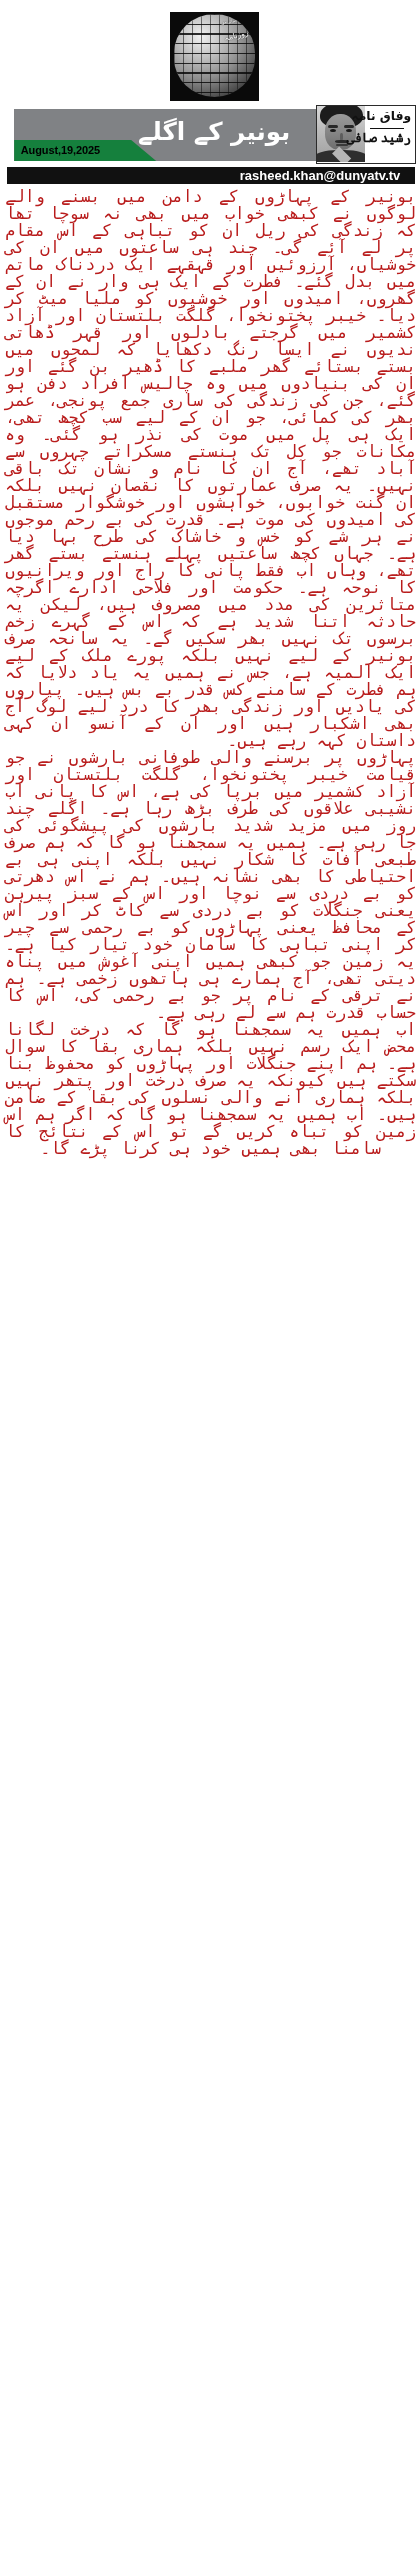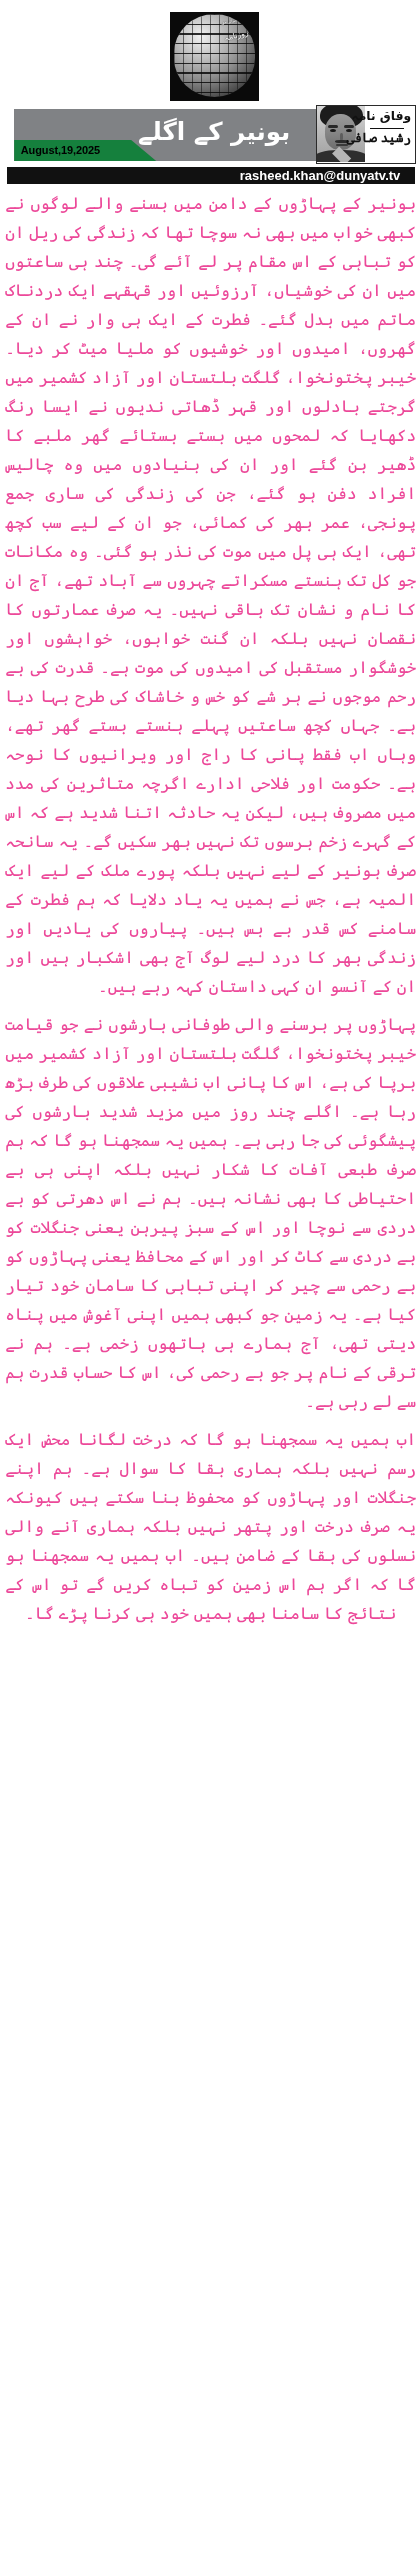--- a/index.html
+++ b/index.html
@@ -275,28 +275,28 @@
   
   #article {
     position: absolute;
     left: 5.2px; top: 189px;
     width: 411px;
   }
   .para {
     margin: 0;
     text-align: justify;
     text-align-last: right;
-    color: #ec4899;
+    color: #b91c1c;
     font-size: 16.5px;
-    line-height: 29px;
-    font-family: Liberation Serif, serif;
+    line-height: 17px;
+    font-family: Liberation Mono, monospace;
     direction: rtl;
     word-spacing: 0.6px;
   }
-  .para + .para { margin-top: 9px; }
+  .para + .para { margin-top: 0; }
   .para.closing { text-align-last: center; }
 </style>
 </head>
 <body>
 
 <div id="masthead">
   <div id="logo-box">
     <div id="logo-globe"></div>
     <div id="logo-mark">
       <div id="logo-sub-tiny">ضیائے حق</div>

